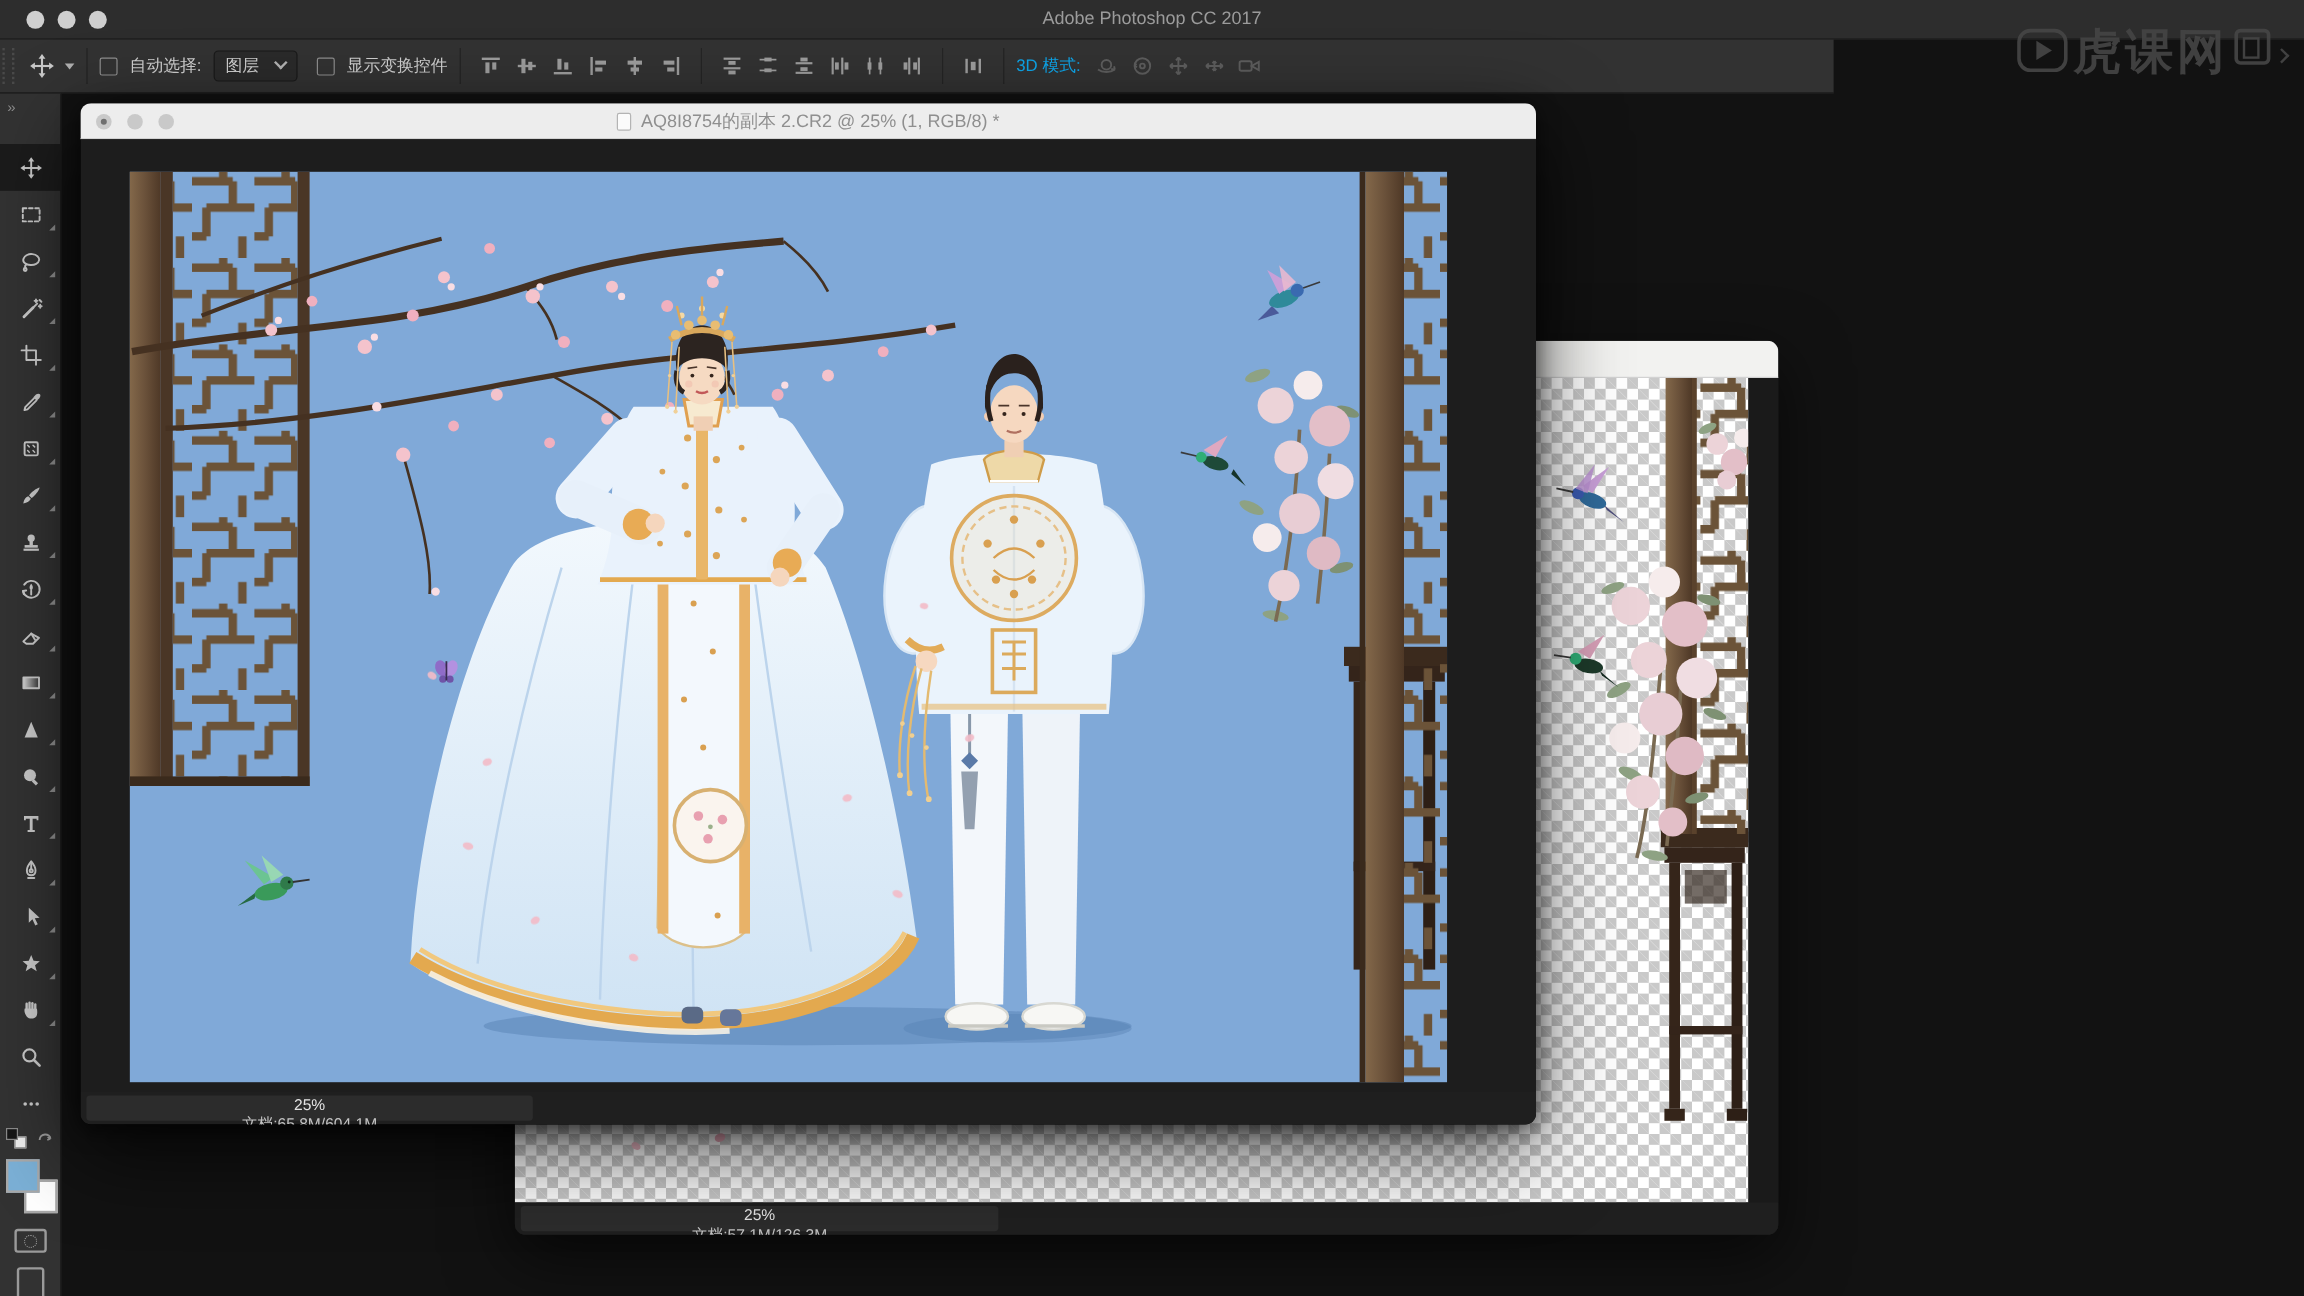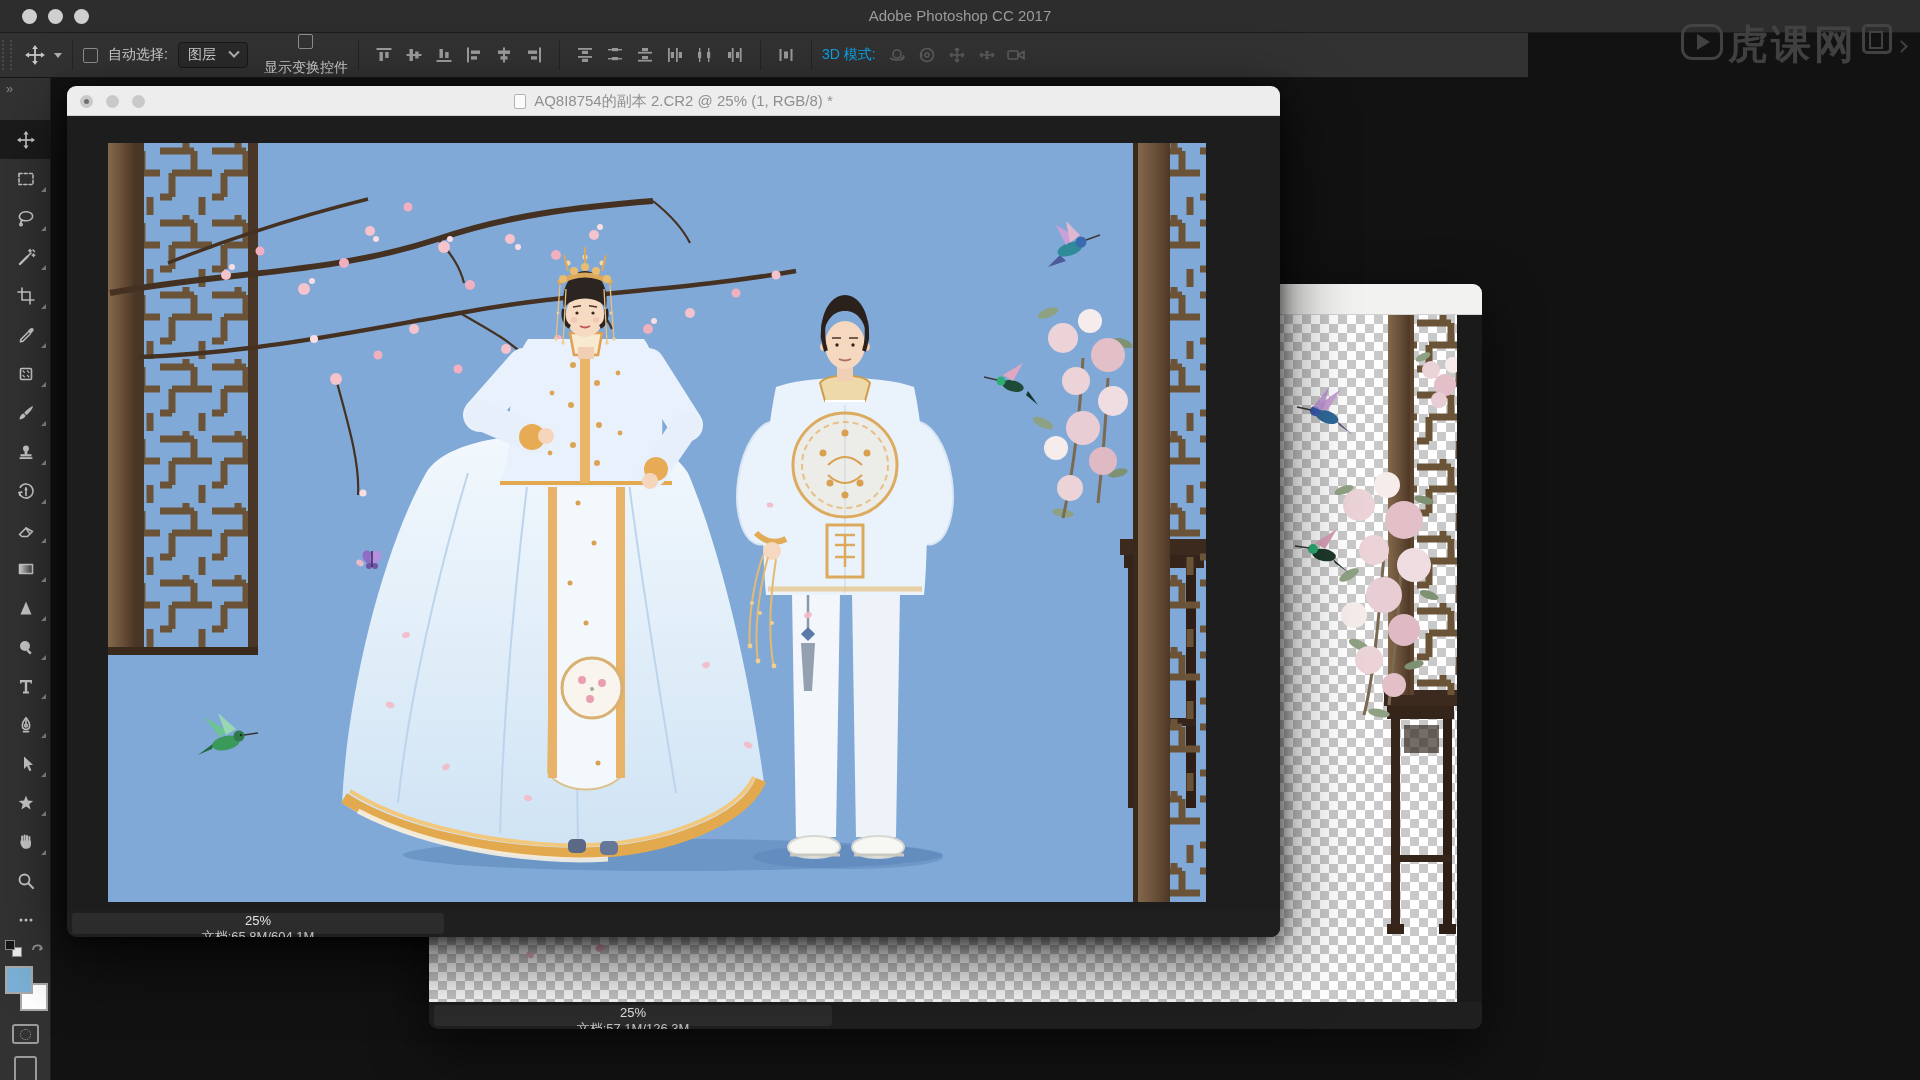--- a/index.html
+++ b/index.html
@@ -124,21 +124,21 @@
     </div>
     <div class="ob-sep"></div>
     <div class="ob-group">
       <span class="checkbox"></span>
       <span>自动选择:</span>
       <span class="dropdown">
         <span>图层</span>
         <span class="chev-down"></span>
       </span>
     </div>
-    <div class="ob-group" style="margin-left:16px;flex-direction:column;">
+    <div class="ob-group" style="margin-left:16px;">
       <span class="checkbox"></span>
       <span>显示变换控件</span>
     </div>
     <div class="ob-sep"></div>
 
     <span class="obtn">
         <svg class="obi" width="18" height="18" viewBox="0 0 18 18">
           <rect x="1.5" y="2" width="15" height="2"></rect>
           <rect x="4.5" y="6" width="3.4" height="9"></rect>
           <rect x="10.2" y="6" width="3.4" height="6"></rect>

